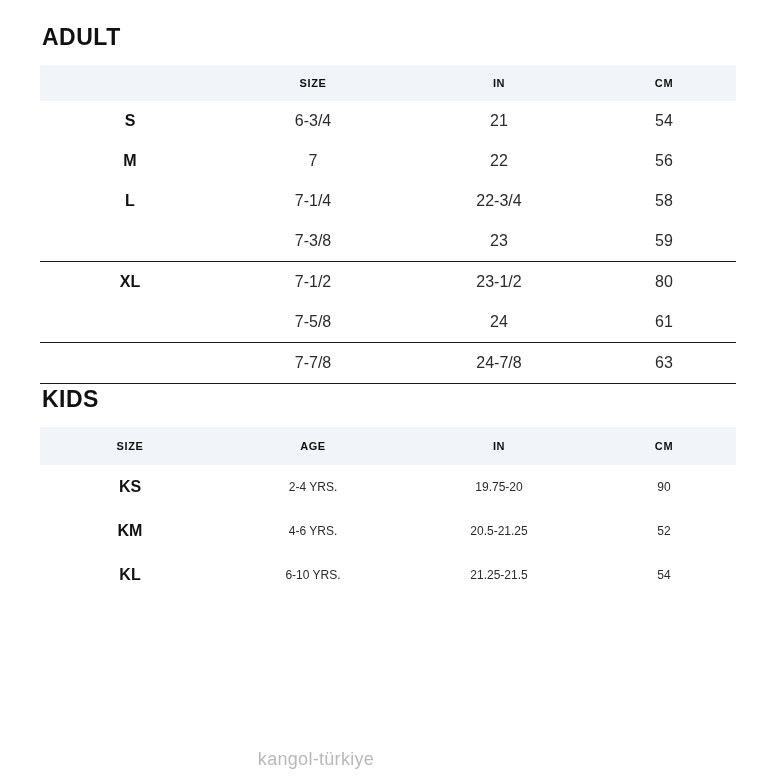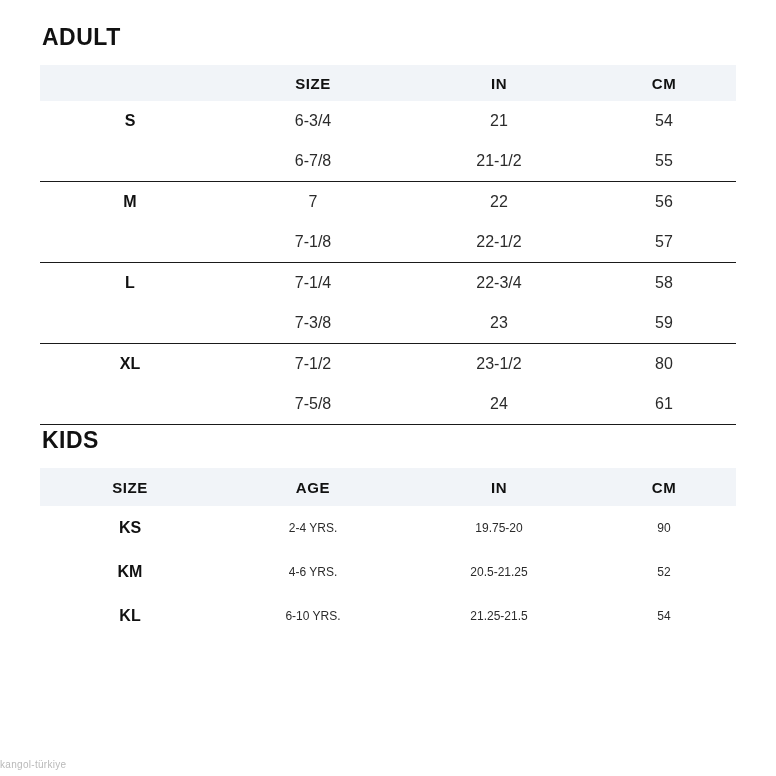--- a/index.html
+++ b/index.html
@@ -36,21 +36,21 @@
     border-collapse: collapse;
     table-layout: fixed;
   }
   table.size-table col.c0 { width: 180px; }
   table.size-table col.c1 { width: 186px; }
   table.size-table col.c2 { width: 186px; }
   table.size-table col.c3 { width: 144px; }
 
   .size-table thead th {
     background: #f1f4f8;
-    font-size: 15px;
+    font-size: 11px;
     font-weight: bold;
     letter-spacing: 0.6px;
     color: #111111;
     height: 36px;
     padding: 0;
     text-align: center;
   }
   .size-table thead th.blank {
     background: #f1f4f8;
   }
@@ -78,21 +78,22 @@
     font-size: 12px;
   }
   .kids-table thead th {
     height: 38px;
   }
   .watermark {
     position: absolute;
     left: 0;
     right: 0;
     bottom: 6px;
-    font-size: 10px;
+    text-align: center;
+    font-size: 18px;
     color: #b9b9b9;
     letter-spacing: 0.3px;
   }
   .num { font-family: "Liberation Sans", sans-serif; }
 </style>
 </head>
 <body>
 
 <div class="page">
 
@@ -113,37 +114,25 @@
         <th>CM</th>
       </tr>
     </thead>
     <tbody>
       <tr class="">
         <td class="label">S</td>
         <td class="num">6-3/4</td>
         <td class="num">21</td>
         <td class="num">54</td>
       </tr>
-      <tr class="group-end">
-        <td class="label"></td>
-        <td class="num">6-7/8</td>
-        <td class="num">21-1/2</td>
-        <td class="num">55</td>
-      </tr>
       <tr class="">
         <td class="label">M</td>
         <td class="num">7</td>
         <td class="num">22</td>
         <td class="num">56</td>
-      </tr>
-      <tr class="group-end">
-        <td class="label"></td>
-        <td class="num">7-1/8</td>
-        <td class="num">22-1/2</td>
-        <td class="num">57</td>
       </tr>
       <tr class="">
         <td class="label">L</td>
         <td class="num">7-1/4</td>
         <td class="num">22-3/4</td>
         <td class="num">58</td>
       </tr>
       <tr class="group-end">
         <td class="label"></td>
         <td class="num">7-3/8</td>
@@ -154,20 +143,26 @@
         <td class="label">XL</td>
         <td class="num">7-1/2</td>
         <td class="num">23-1/2</td>
         <td class="num">80</td>
       </tr>
       <tr class="group-end">
         <td class="label"></td>
         <td class="num">7-5/8</td>
         <td class="num">24</td>
         <td class="num">61</td>
+      </tr>
+      <tr class="last-row">
+        <td class="label"></td>
+        <td class="num">7-7/8</td>
+        <td class="num">24-7/8</td>
+        <td class="num">63</td>
       </tr>
     </tbody>
   </table>
 
   <h2 class="section-title kids">KIDS</h2>
 
   <table class="size-table kids-table">
     <colgroup>
         <col class="c0">
         <col class="c1">

